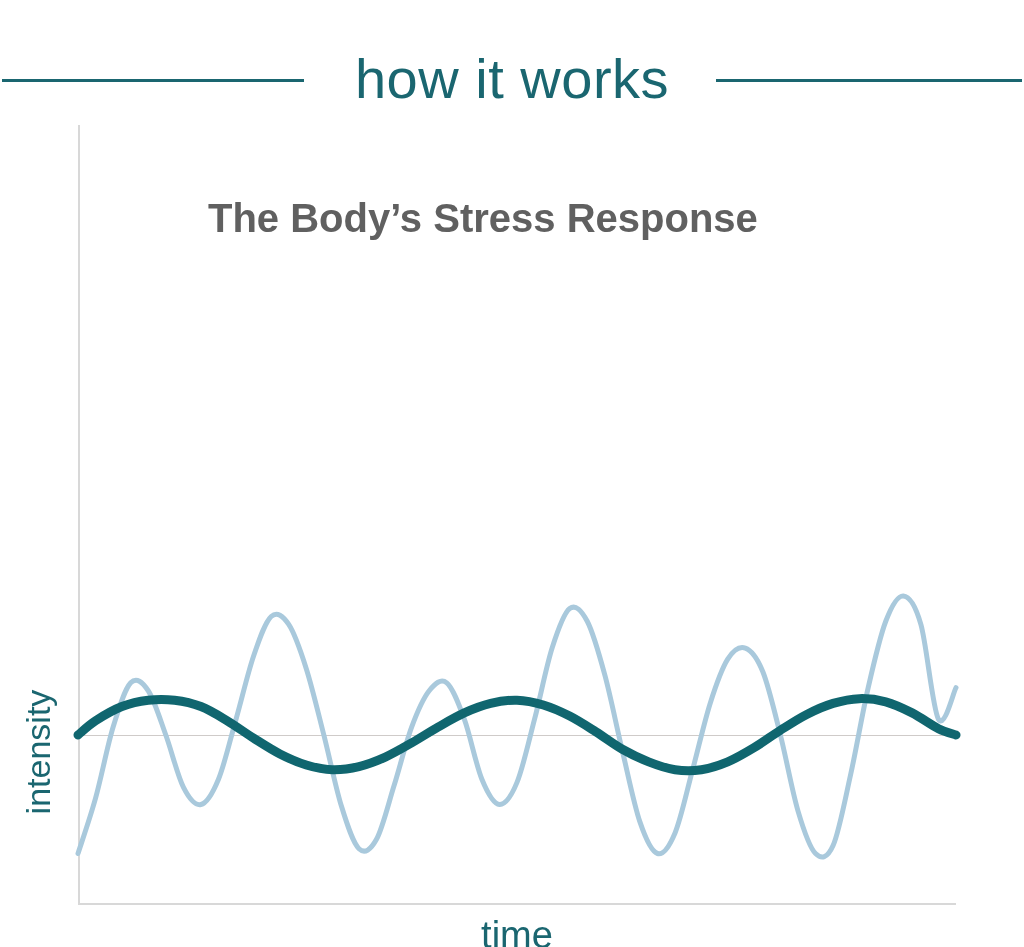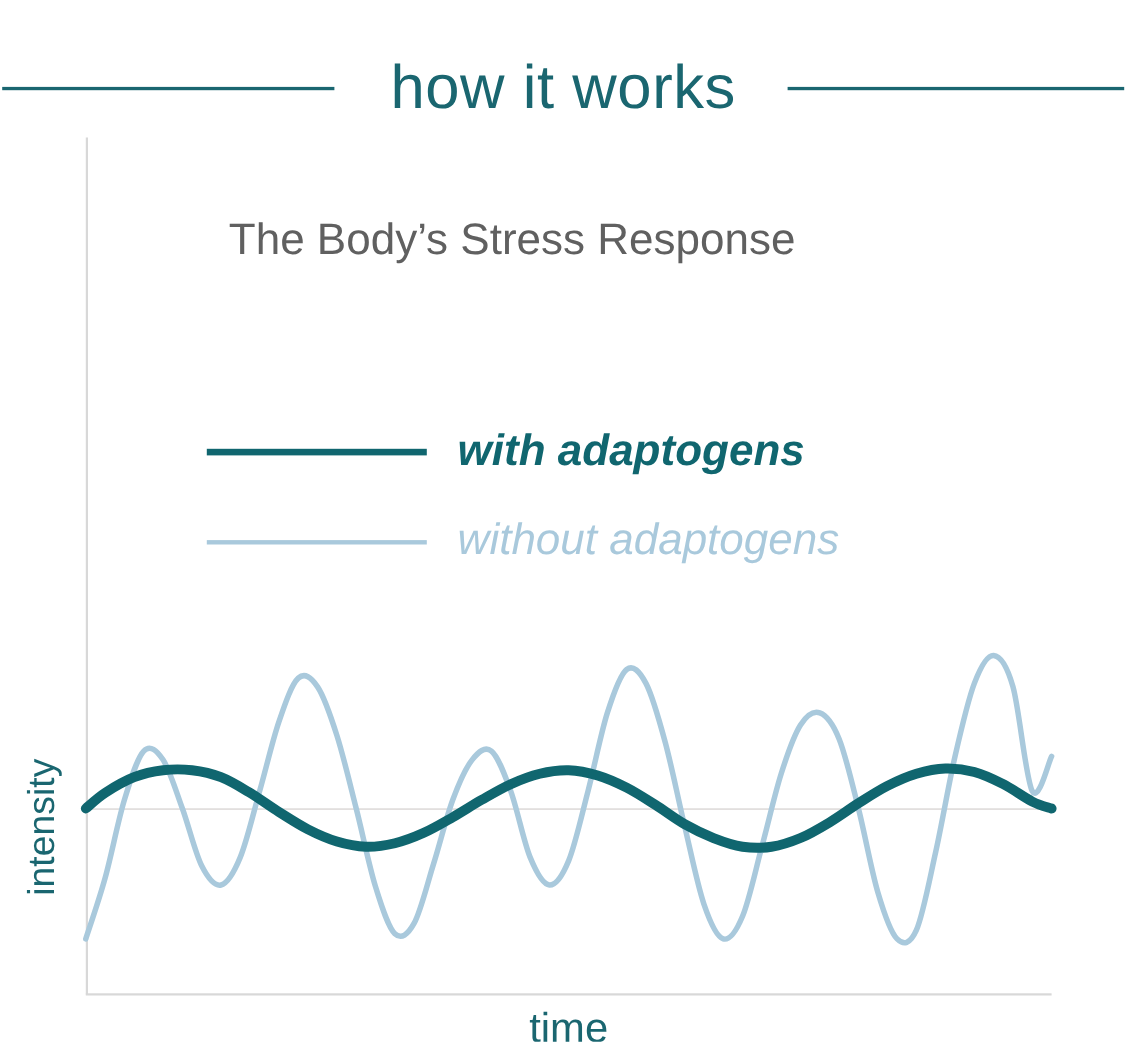--- a/index.html
+++ b/index.html
@@ -81,21 +81,21 @@
     height: 1px;
     background: #cfcbc9;
   }
 
   #chart-title {
     position: absolute;
     left: 208px;
     top: 122px;
     font-size: 40px;
     line-height: 48px;
-    font-weight: 400;
+    font-weight: 700;
     color: #606060;
     white-space: nowrap;
   }
 
   
   #legend { position: absolute; left: 0; top: 0; width: 1024px; height: 140px; }
 
   .legend-row { position: absolute; left: 188px; height: 56px; }
   #legend-row-with    { top: 310px; }
   #legend-row-without { top: 391px; }
@@ -179,30 +179,20 @@
 </div>
 
 <div id="chart-area">
 
   <div id="y-axis-line"></div>
   <div id="x-axis-line"></div>
   <div id="baseline-gridline"></div>
 
   <div id="chart-title">The Body’s Stress Response</div>
 
-  <div id="legend">
-    <div class="legend-row" id="legend-row-with">
-      <div class="legend-swatch" id="legend-swatch-with"></div>
-      <div class="legend-label" id="legend-label-with">with adaptogens</div>
-    </div>
-    <div class="legend-row" id="legend-row-without">
-      <div class="legend-swatch" id="legend-swatch-without"></div>
-      <div class="legend-label" id="legend-label-without">without adaptogens</div>
-    </div>
-  </div>
 
   <svg id="wave-svg" viewBox="0 0 1024 875" preserveAspectRatio="none">
     <path id="path-without" fill="none" stroke="#a9c9dc" stroke-width="5" stroke-linecap="round" stroke-linejoin="round" d="M 78.00 781.50 C 80.93 772.28, 89.71 747.27, 95.56 726.20 C 101.41 705.13, 107.27 674.32, 113.12 655.10 C 118.97 635.88, 124.83 616.92, 130.68 610.86 C 136.53 604.80, 142.39 610.07, 148.24 618.76 C 154.09 627.45, 159.95 646.94, 165.80 663.00 C 171.65 679.06, 177.51 703.55, 183.36 715.14 C 189.21 726.73, 195.07 733.84, 200.92 732.52 C 206.77 731.20, 212.63 721.46, 218.48 707.24 C 224.33 693.02, 230.19 667.74, 236.04 647.20 C 241.89 626.66, 247.75 601.12, 253.60 584.00 C 259.45 566.88, 265.31 549.77, 271.16 544.50 C 277.01 539.23, 282.87 543.71, 288.72 552.40 C 294.57 561.09, 300.43 578.21, 306.28 596.64 C 312.13 615.07, 317.99 640.09, 323.84 663.00 C 329.69 685.91, 335.55 715.14, 341.40 734.10 C 347.25 753.06, 353.11 771.23, 358.96 776.76 C 364.81 782.29, 370.67 777.81, 376.52 767.28 C 382.37 756.75, 388.23 732.26, 394.08 713.56 C 399.93 694.86, 405.79 670.90, 411.64 655.10 C 417.49 639.30, 423.35 626.13, 429.20 618.76 C 435.05 611.39, 440.91 606.12, 446.76 610.86 C 452.61 615.60, 458.47 631.14, 464.32 647.20 C 470.17 663.26, 476.03 693.02, 481.88 707.24 C 487.73 721.46, 493.59 731.99, 499.44 732.52 C 505.29 733.05, 511.15 724.62, 517.00 710.40 C 522.85 696.18, 528.71 669.58, 534.56 647.20 C 540.41 624.82, 546.27 594.53, 552.12 576.10 C 557.97 557.67, 563.83 541.08, 569.68 536.60 C 575.53 532.12, 581.39 538.18, 587.24 549.24 C 593.09 560.30, 598.95 581.37, 604.80 602.96 C 610.65 624.55, 616.51 654.31, 622.36 678.80 C 628.21 703.29, 634.07 732.78, 639.92 749.90 C 645.77 767.02, 651.63 779.66, 657.48 781.50 C 663.33 783.34, 669.19 774.92, 675.04 760.96 C 680.89 747.00, 686.75 719.35, 692.60 697.76 C 698.45 676.17, 704.31 649.83, 710.16 631.40 C 716.01 612.97, 721.87 596.38, 727.72 587.16 C 733.57 577.94, 739.43 573.99, 745.28 576.10 C 751.13 578.21, 756.99 585.32, 762.84 599.80 C 768.69 614.28, 774.55 639.83, 780.40 663.00 C 786.25 686.17, 792.11 719.09, 797.96 738.84 C 803.81 758.59, 809.67 775.71, 815.52 781.50 C 821.37 787.29, 827.23 786.77, 833.08 773.60 C 838.93 760.43, 844.79 728.83, 850.64 702.50 C 856.49 676.17, 862.35 641.14, 868.20 615.60 C 874.05 590.06, 879.91 564.51, 885.76 549.24 C 891.61 533.97, 897.47 523.43, 903.32 523.96 C 909.17 524.49, 915.03 531.86, 920.88 552.40 C 926.73 572.94, 932.59 636.67, 938.44 647.20 C 944.29 657.73, 953.07 620.87, 956.00 615.60"></path>
     <path id="path-with" fill="none" stroke="#10666f" stroke-width="9" stroke-linecap="round" stroke-linejoin="round" d="M 78.00 663.00 C 80.93 660.63, 88.24 653.52, 95.56 648.78 C 102.88 644.04, 113.12 637.98, 121.90 634.56 C 130.68 631.14, 139.46 629.29, 148.24 628.24 C 157.02 627.19, 165.80 627.19, 174.58 628.24 C 183.36 629.29, 192.14 631.14, 200.92 634.56 C 209.70 637.98, 218.48 643.51, 227.26 648.78 C 236.04 654.05, 244.82 660.63, 253.60 666.16 C 262.38 671.69, 271.16 677.48, 279.94 681.96 C 288.72 686.44, 297.50 690.39, 306.28 693.02 C 315.06 695.65, 323.84 697.50, 332.62 697.76 C 341.40 698.02, 350.18 696.71, 358.96 694.60 C 367.74 692.49, 376.52 689.07, 385.30 685.12 C 394.08 681.17, 402.86 675.90, 411.64 670.90 C 420.42 665.90, 429.20 660.10, 437.98 655.10 C 446.76 650.10, 455.54 644.83, 464.32 640.88 C 473.10 636.93, 481.88 633.51, 490.66 631.40 C 499.44 629.29, 508.22 627.98, 517.00 628.24 C 525.78 628.50, 534.56 630.35, 543.34 632.98 C 552.12 635.61, 560.90 639.56, 569.68 644.04 C 578.46 648.52, 587.24 654.31, 596.02 659.84 C 604.80 665.37, 613.58 672.22, 622.36 677.22 C 631.14 682.22, 639.92 686.44, 648.70 689.86 C 657.48 693.28, 666.26 696.44, 675.04 697.76 C 683.82 699.08, 692.60 699.08, 701.38 697.76 C 710.16 696.44, 718.94 693.55, 727.72 689.86 C 736.50 686.17, 745.28 680.91, 754.06 675.64 C 762.84 670.37, 771.62 663.79, 780.40 658.26 C 789.18 652.73, 797.96 646.94, 806.74 642.46 C 815.52 637.98, 824.30 634.03, 833.08 631.40 C 841.86 628.77, 850.64 626.92, 859.42 626.66 C 868.20 626.40, 876.98 627.45, 885.76 629.82 C 894.54 632.19, 903.32 636.40, 912.10 640.88 C 920.88 645.36, 931.12 652.99, 938.44 656.68 C 945.76 660.37, 953.07 661.95, 956.00 663.00"></path>
   </svg>
 
   <div id="y-axis-title">intensity</div>
   <div id="x-axis-title">time</div>
 </div>
 

